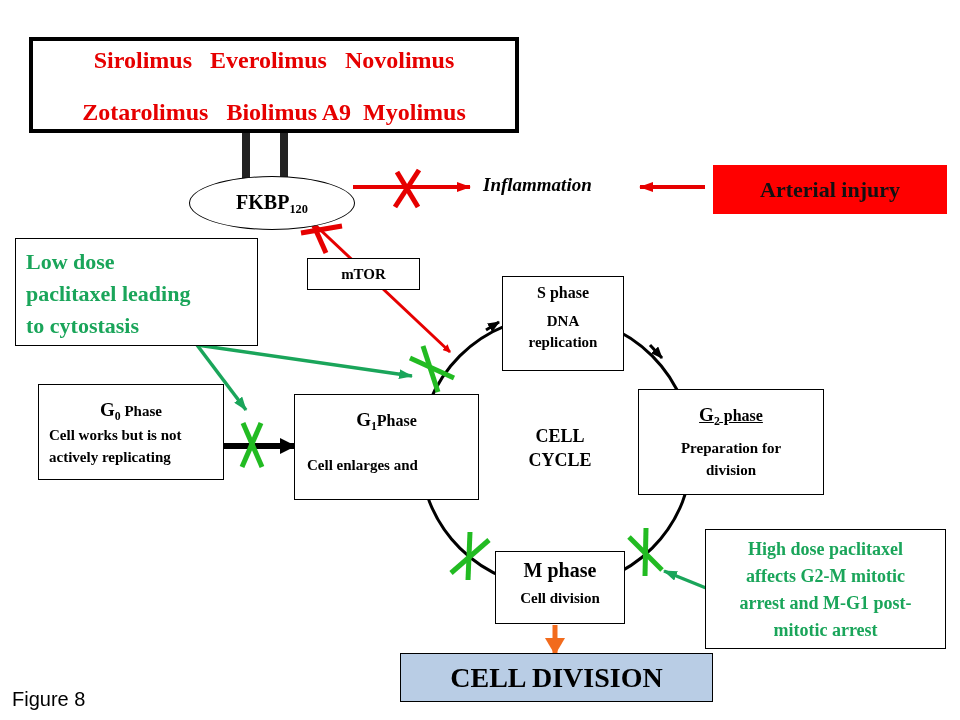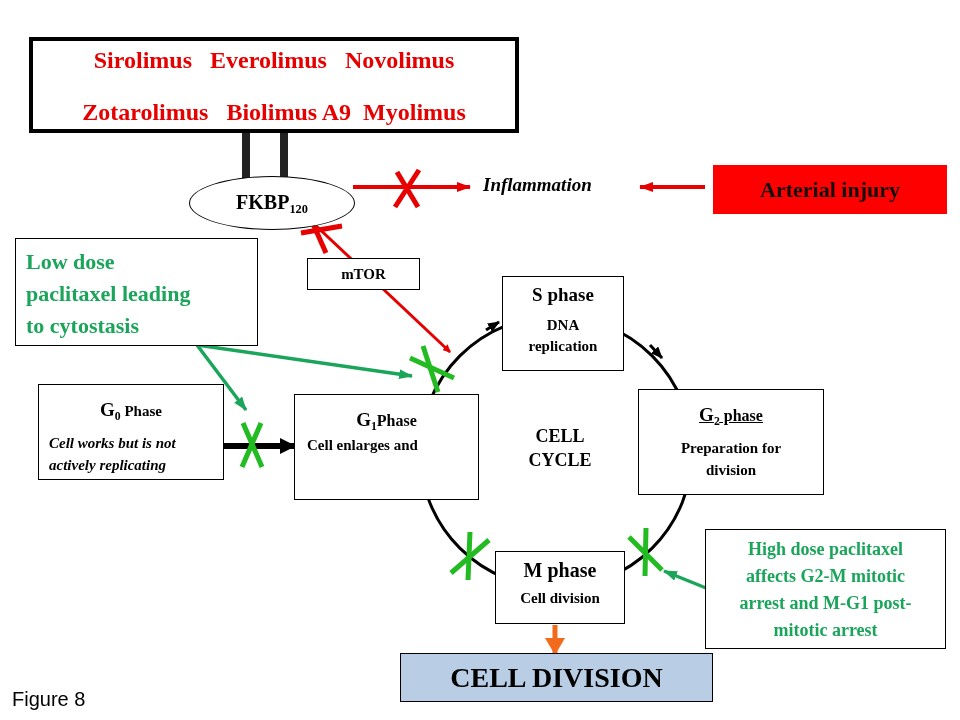--- a/index.html
+++ b/index.html
@@ -105,35 +105,35 @@
 </div>
 
 <div class="box green" style="left:15px;top:238px;width:243px;height:108px;text-align:left;padding:7px 0 0 10px;font-size:22px;line-height:32px;color:#1aa55a;">
   <div>Low dose</div>
   <div>paclitaxel leading</div>
   <div>to cytostasis</div>
 </div>
 
 <div class="box" style="left:38px;top:384px;width:186px;height:96px;font-size:15px;">
   <div style="margin-top:14px;font-size:19px;"><span>G</span><span class="sub">0</span><span style="font-size:15px;"> Phase</span></div>
-  <div style="text-align:left;padding-left:10px;margin-top:8px;line-height:22px;font-style:italic;">
+  <div style="text-align:left;padding-left:10px;line-height:22px;">
     <div>Cell works but is not</div>
     <div>actively replicating</div>
   </div>
 </div>
 
 <div class="box" style="left:294px;top:394px;width:185px;height:106px;font-size:15px;">
   <div style="margin-top:14px;font-size:19px;"><span>G</span><span class="sub">1</span><span style="font-size:16px;">Phase</span></div>
-  <div style="text-align:left;padding-left:12px;margin-top:0;line-height:22px;">
+  <div style="text-align:left;padding-left:12px;margin-top:20px;line-height:22px;">
     <div>Cell enlarges and</div>
   </div>
 </div>
 
 <div class="box" style="left:502px;top:276px;width:122px;height:95px;font-size:15px;">
-  <div style="margin-top:7px;font-size:19px;">S phase</div>
+  <div style="margin-top:7px;font-size:16px;">S phase</div>
   <div style="margin-top:9px;line-height:21px;">
     <div>DNA</div>
     <div>replication</div>
   </div>
 </div>
 
 <div class="abs" style="left:500px;top:424px;width:120px;text-align:center;font-size:18px;line-height:24px;">
   <div>CELL</div>
   <div>CYCLE</div>
 </div>

